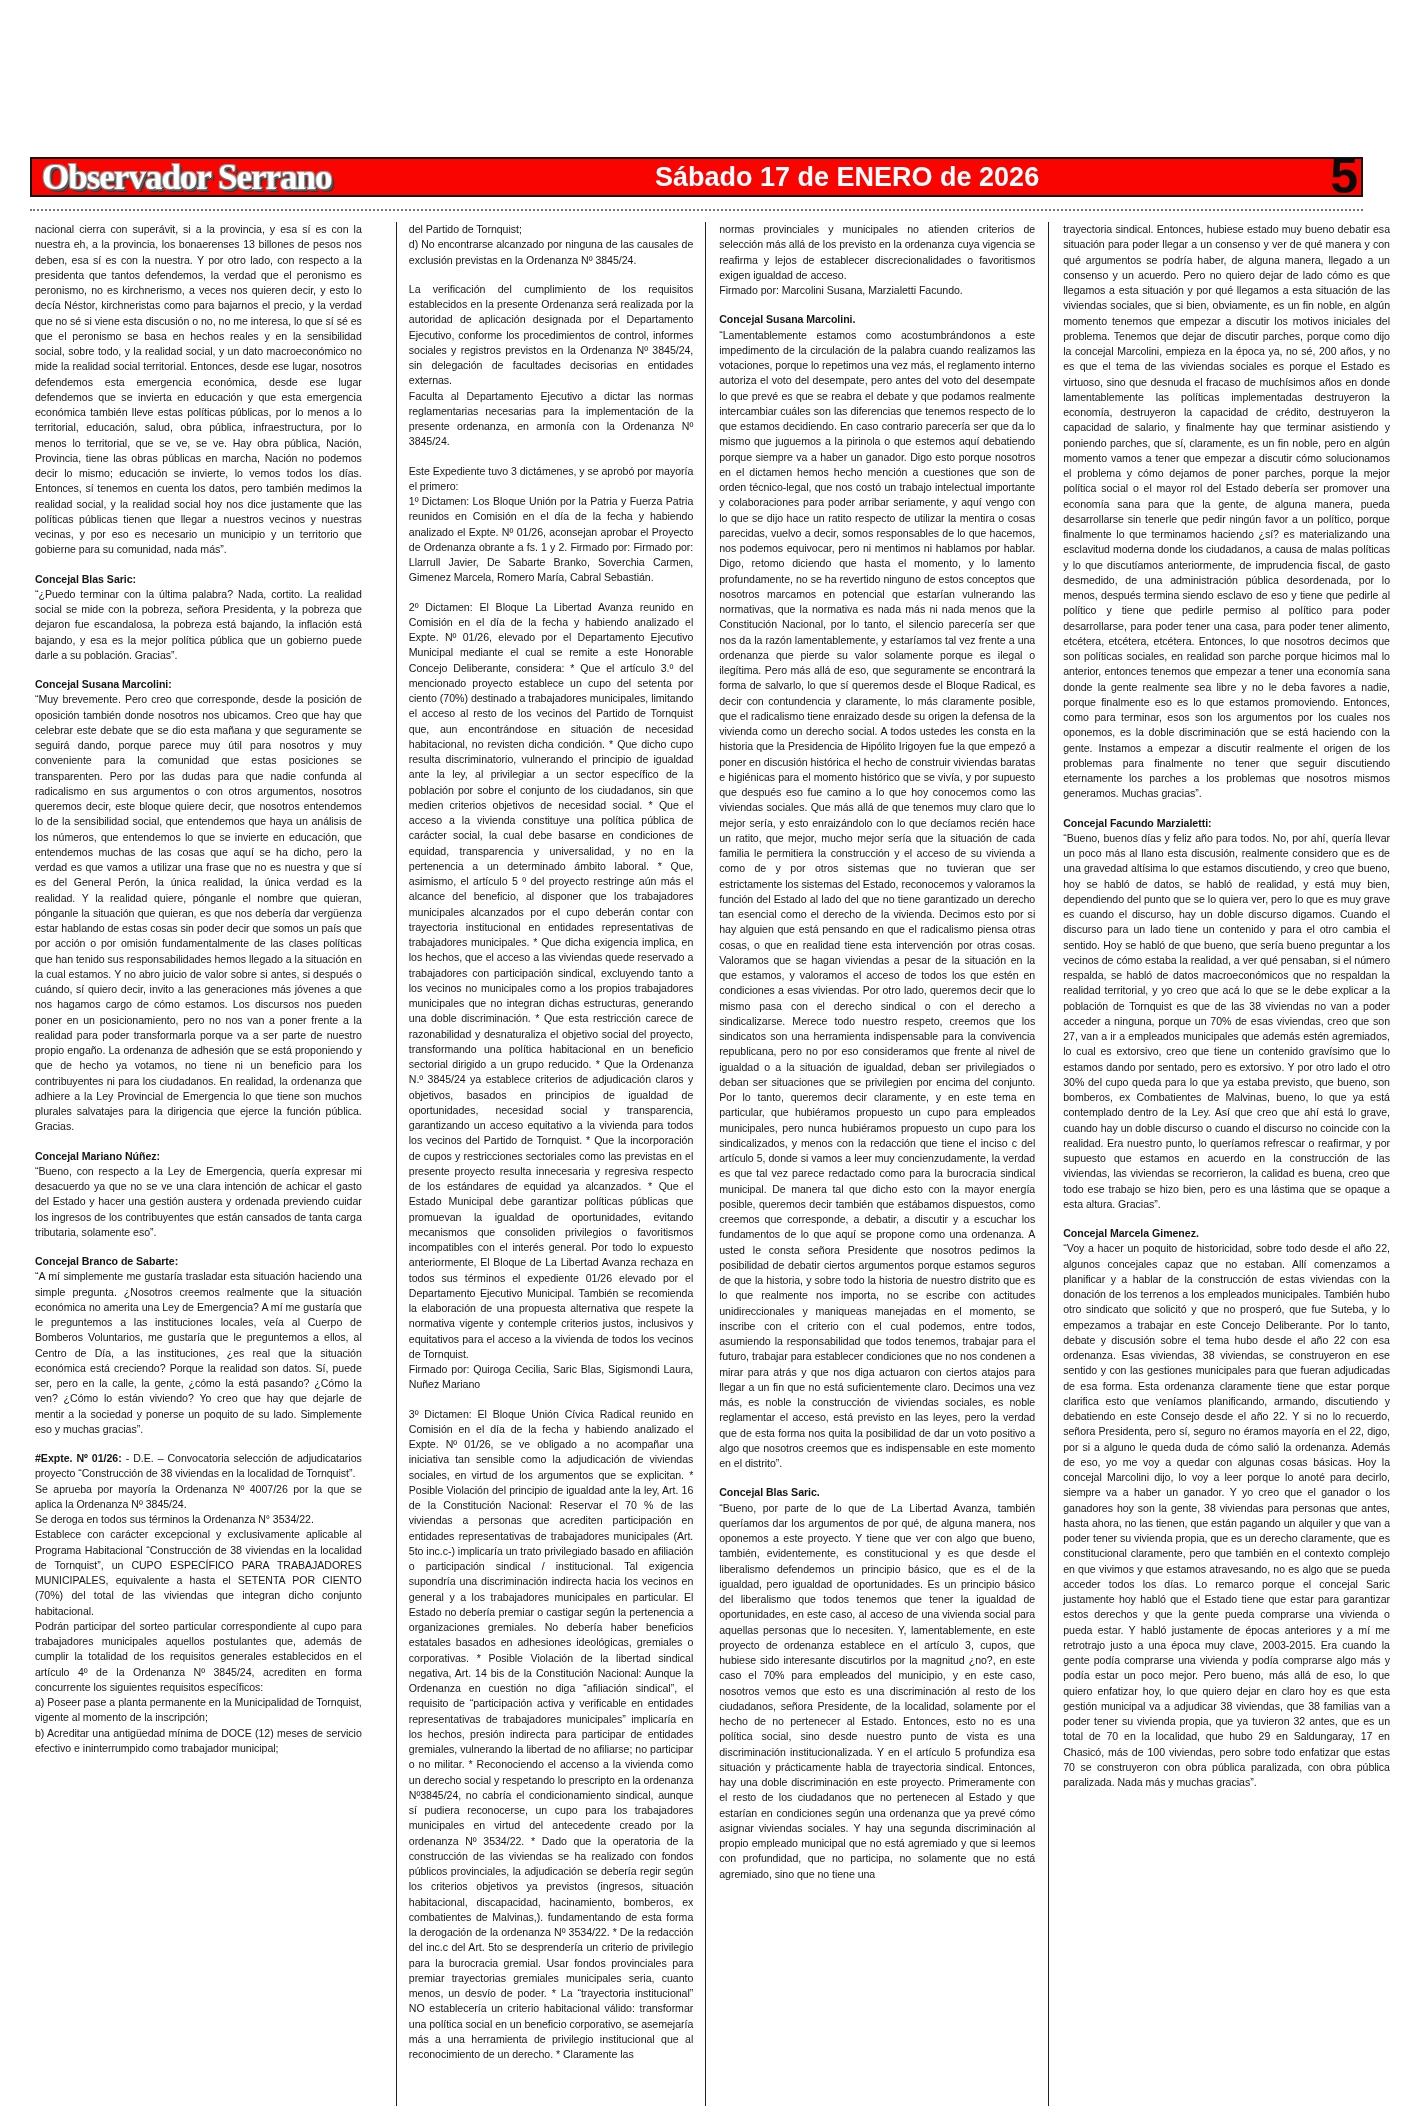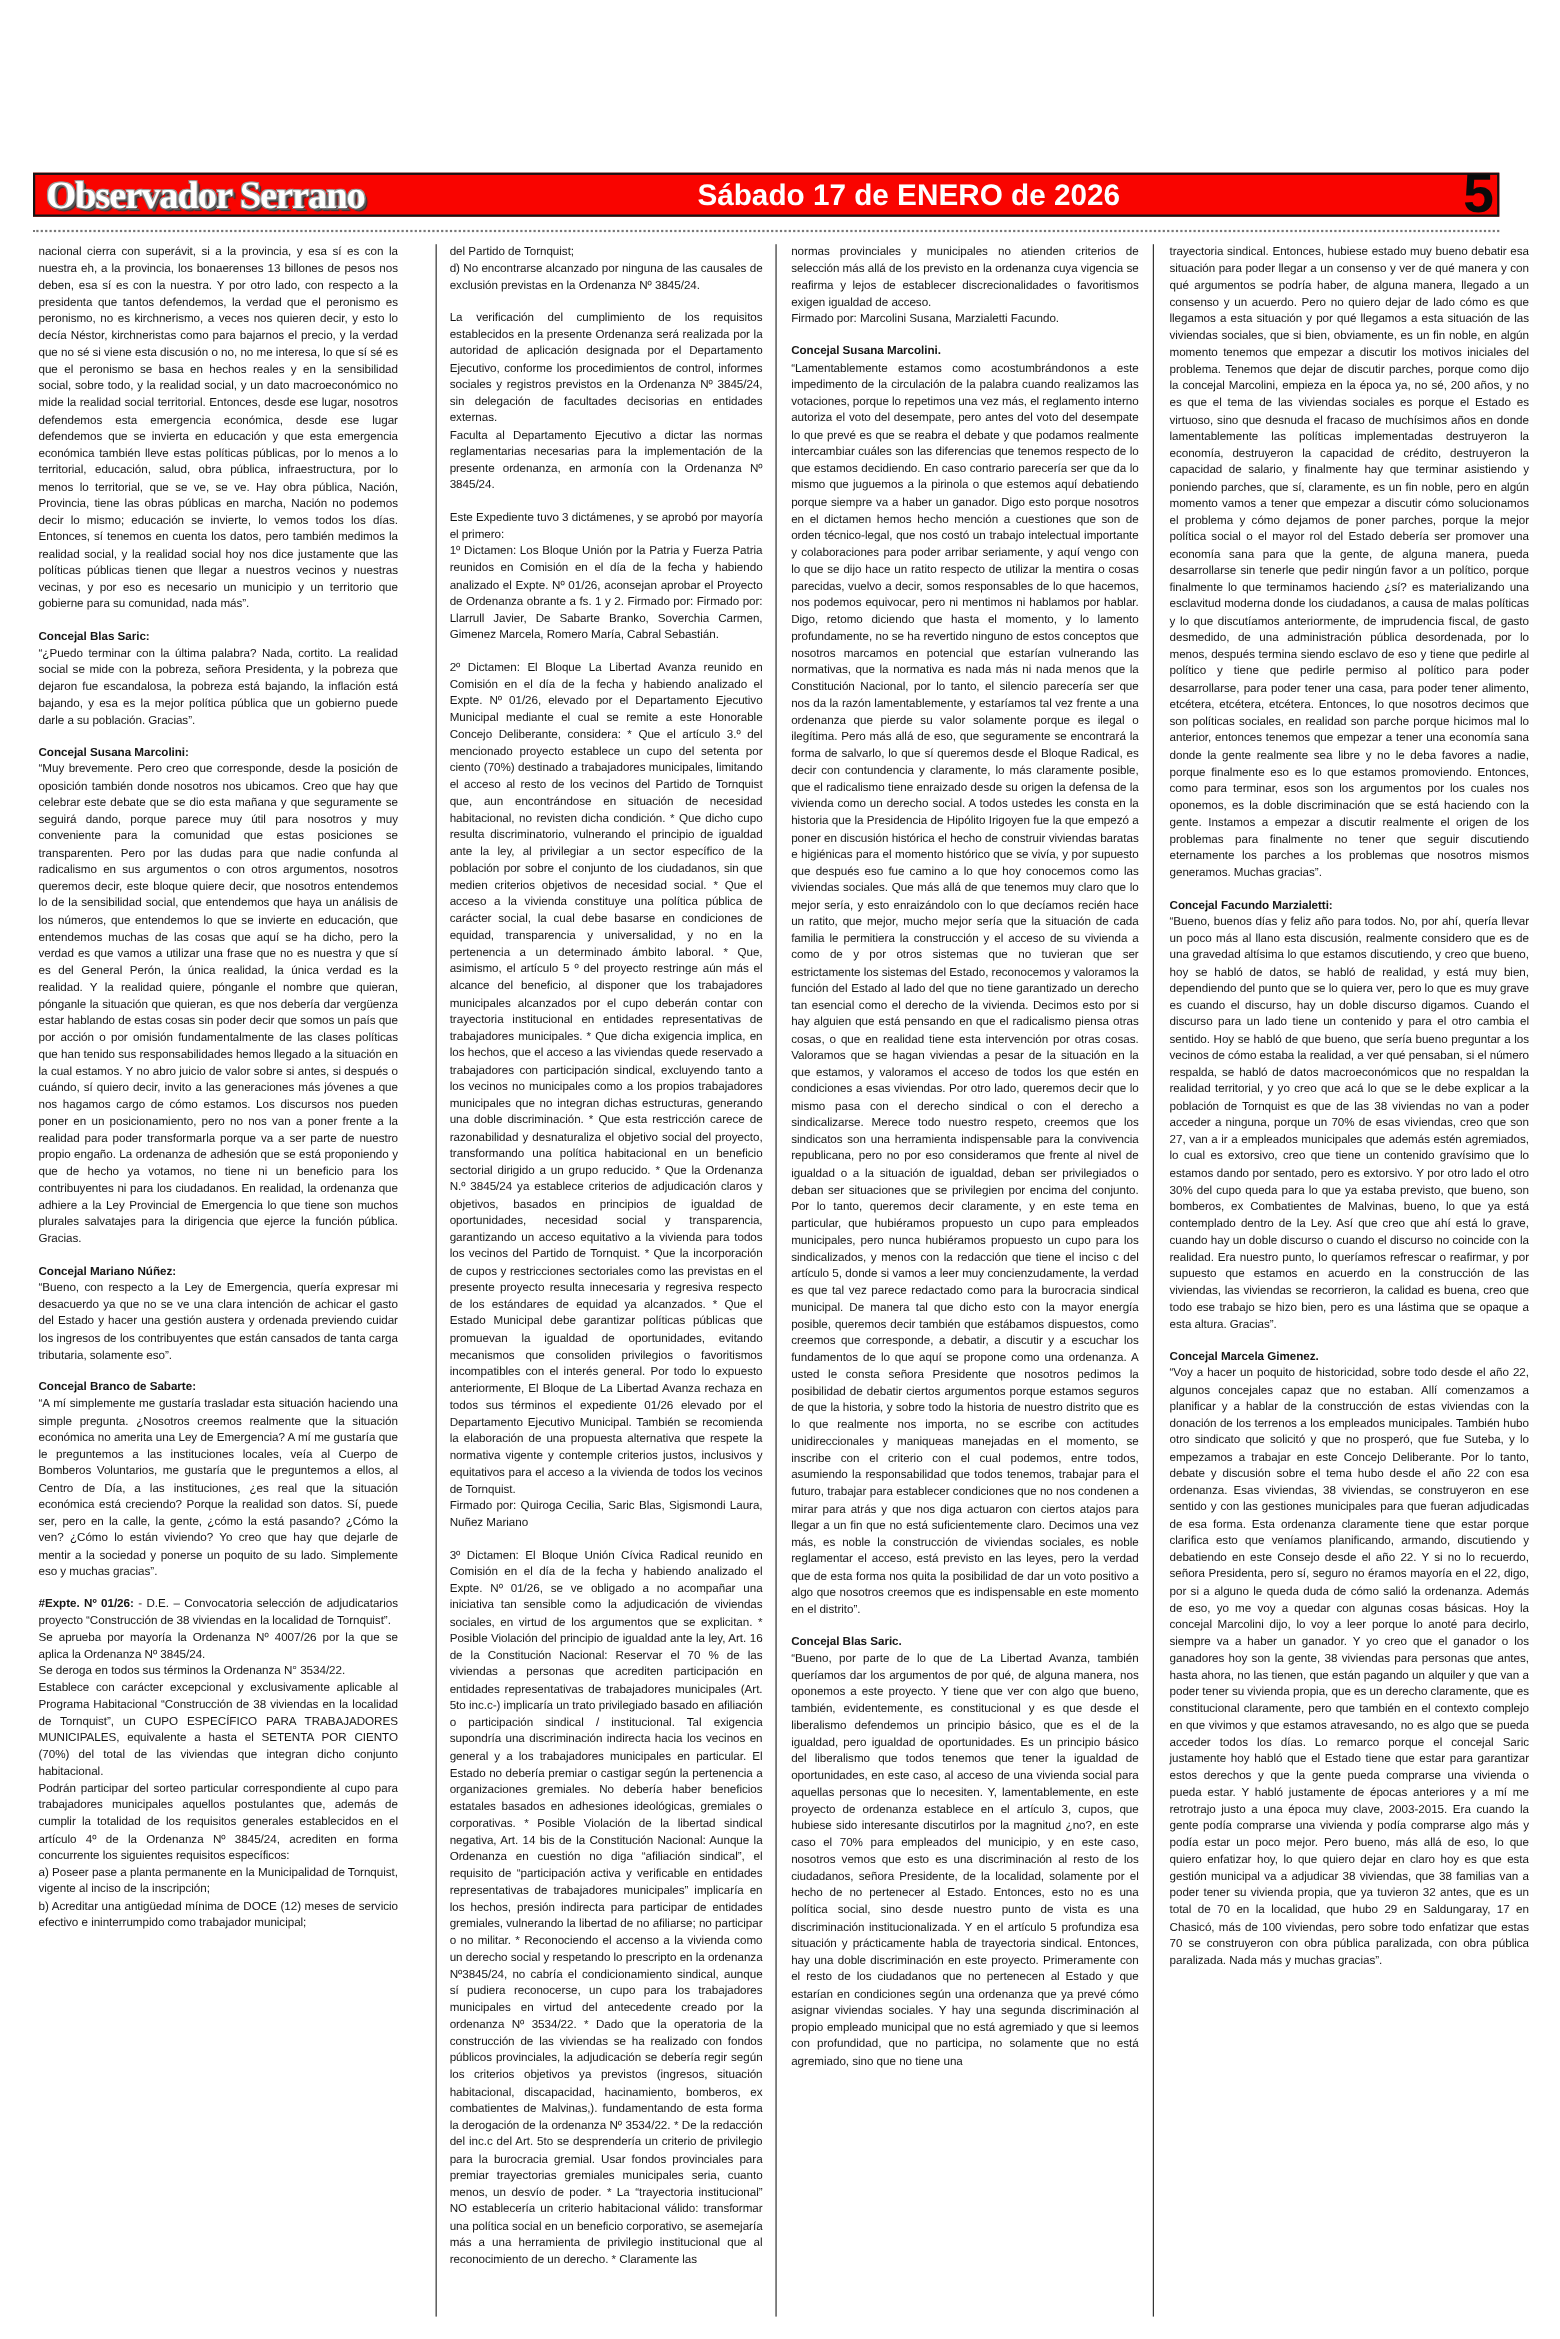--- a/index.html
+++ b/index.html
@@ -14,21 +14,21 @@
     display:flex;align-items:center;
   }
   .logo{
     margin-left:10px;
     font-family:"Liberation Serif",serif;
     font-size:35px;font-weight:bold;letter-spacing:-1px;
     color:#ffffff;white-space:nowrap;line-height:1;
     text-shadow:-1px -1px 0 #9a9a9a,1px -1px 0 #9a9a9a,-1px 1px 0 #777,2px 2px 0 #555,3px 3px 1px #333;
   }
   .edition-date{
-    position:absolute;left:602px;top:3px;
+    position:absolute;left:623px;top:3px;
     font-size:27px;font-weight:bold;color:#ffffff;line-height:30px;white-space:nowrap;
   }
   .page-number{
     position:absolute;right:3px;top:-8px;
     font-size:50px;font-weight:800;color:#0a0a0a;line-height:50px;
   }
   .header-rule{
     position:absolute;left:30px;top:209px;width:1333px;height:0;
     border-top:2px dotted #777;
   }
@@ -70,21 +70,21 @@
       <p class="p">“Muy brevemente. Pero creo que corresponde, desde la posición de oposición también donde nosotros nos ubicamos. Creo que hay que celebrar este debate que se dio esta mañana y que seguramente se seguirá dando, porque parece muy útil para nosotros y muy conveniente para la comunidad que estas posiciones se transparenten. Pero por las dudas para que nadie confunda al radicalismo en sus argumentos o con otros argumentos, nosotros queremos decir, este bloque quiere decir, que nosotros entendemos lo de la sensibilidad social, que entendemos que haya un análisis de los números, que entendemos lo que se invierte en educación, que entendemos muchas de las cosas que aquí se ha dicho, pero la verdad es que vamos a utilizar una frase que no es nuestra y que sí es del General Perón,  la única realidad, la única verdad es la realidad. Y la realidad quiere, pónganle el nombre que quieran, pónganle la situación que quieran, es que nos debería dar vergüenza estar hablando de estas cosas sin poder decir que somos un país que por acción o por omisión fundamentalmente de las clases políticas que han tenido sus responsabilidades hemos llegado a la situación en la cual estamos. Y no abro juicio de valor sobre si antes, si después o cuándo, sí quiero decir, invito a las generaciones más jóvenes a que nos hagamos cargo de cómo estamos. Los discursos nos pueden poner en un posicionamiento, pero no nos van a poner frente a la realidad para poder transformarla porque va a ser parte de nuestro propio engaño. La ordenanza de adhesión que se está proponiendo y que de hecho ya votamos, no tiene ni un beneficio para los contribuyentes ni para los ciudadanos. En realidad, la ordenanza que adhiere a la Ley Provincial de Emergencia lo que tiene son muchos plurales salvatajes para la dirigencia que ejerce la función pública. Gracias.</p>
       <h3>Concejal Mariano Núñez:</h3>
       <p class="p">“Bueno, con respecto a la Ley de Emergencia, quería expresar mi desacuerdo ya que no se ve una clara intención de achicar el gasto del Estado y hacer una gestión austera y ordenada previendo cuidar los ingresos de los contribuyentes que están cansados de tanta carga tributaria, solamente eso”.</p>
       <h3>Concejal Branco de Sabarte:</h3>
       <p class="p">“A mí simplemente me gustaría trasladar esta situación haciendo una simple pregunta. ¿Nosotros creemos realmente que la situación económica no amerita una Ley de Emergencia? A mí me gustaría que le preguntemos a las instituciones locales, veía al Cuerpo de Bomberos Voluntarios, me gustaría que le preguntemos a ellos, al Centro de Día, a las instituciones, ¿es real que la situación económica está creciendo? Porque la realidad son datos. Sí, puede ser, pero en la calle, la gente, ¿cómo la está pasando? ¿Cómo la ven? ¿Cómo lo están viviendo? Yo creo que hay que dejarle de mentir a la sociedad y ponerse un poquito de su lado. Simplemente eso y muchas gracias”.</p>
       <p class="pgap"><b>#Expte. Nº 01/26:</b> - D.E. – Convocatoria selección de adjudicatarios proyecto “Construcción de 38 viviendas en la localidad de Tornquist”.</p>
       <p class="p">Se aprueba por mayoría la Ordenanza Nº 4007/26 por la que se aplica la     Ordenanza Nº 3845/24.</p>
       <p class="p">Se deroga en todos sus términos la Ordenanza N° 3534/22.</p>
       <p class="p">Establece con carácter excepcional y exclusivamente aplicable al Programa Habitacional “Construcción de 38 viviendas en la localidad de Tornquist”, un CUPO ESPECÍFICO PARA TRABAJADORES MUNICIPALES, equivalente a hasta el SETENTA POR CIENTO (70%) del total de las viviendas que integran dicho conjunto habitacional.</p>
       <p class="p">Podrán participar del sorteo particular correspondiente al cupo para trabajadores municipales aquellos postulantes que, además de cumplir la totalidad de los requisitos generales establecidos en el artículo 4º de la Ordenanza Nº 3845/24, acrediten en forma concurrente los siguientes requisitos específicos:</p>
-      <p class="p">a)     Poseer pase a planta permanente en la Municipalidad de Tornquist, vigente al inciso de la inscripción;</p>
+      <p class="p">a)     Poseer pase a planta permanente en la Municipalidad de Tornquist, vigente al momento de la inscripción;</p>
       <p class="p">b)     Acreditar una antigüedad mínima de DOCE (12) meses de servicio efectivo e ininterrumpido como trabajador municipal;</p>
     </div>
     <div class="col col-2">
       <p class="p">del Partido de Tornquist;</p>
       <p class="p">d)     No encontrarse alcanzado por ninguna de las causales de exclusión previstas en la Ordenanza Nº 3845/24.</p>
       <p class="pgap">La verificación del cumplimiento de los requisitos establecidos en la presente Ordenanza será realizada por la autoridad de aplicación designada por el Departamento Ejecutivo, conforme los procedimientos de control, informes sociales y registros previstos en la Ordenanza Nº 3845/24, sin delegación de facultades decisorias en entidades externas.</p>
       <p class="p">Faculta al Departamento Ejecutivo a dictar las normas reglamentarias necesarias para la implementación de la presente ordenanza, en armonía con la Ordenanza Nº 3845/24.</p>
       <p class="pgap">Este Expediente tuvo 3 dictámenes, y se aprobó por mayoría el primero:</p>
       <p class="p">1º Dictamen: Los Bloque Unión por la Patria y Fuerza Patria reunidos en Comisión en el día de la fecha y habiendo analizado el Expte. Nº 01/26, aconsejan aprobar el Proyecto de Ordenanza obrante a fs. 1 y 2. Firmado por:      Firmado por: Llarrull Javier, De Sabarte Branko, Soverchia Carmen, Gimenez Marcela, Romero María, Cabral Sebastián.</p>
       <p class="pgap">2º Dictamen: El Bloque La Libertad Avanza reunido en Comisión en el día de la fecha y habiendo analizado el Expte. Nº 01/26, elevado por el Departamento Ejecutivo Municipal mediante el cual se remite a este Honorable Concejo Deliberante, considera: * Que el artículo 3.º del mencionado proyecto establece un cupo del setenta por ciento (70%) destinado a trabajadores municipales, limitando el acceso al resto de los vecinos del Partido de Tornquist que, aun encontrándose en situación de necesidad habitacional, no revisten dicha condición. * Que dicho cupo resulta discriminatorio, vulnerando el principio de igualdad ante la ley, al privilegiar a un sector específico de la población por sobre el conjunto de los ciudadanos, sin que medien criterios objetivos de necesidad social. * Que el acceso a la vivienda constituye una política pública de carácter social, la cual debe basarse en condiciones de equidad, transparencia y universalidad, y no en la pertenencia a un determinado ámbito laboral. * Que, asimismo, el artículo 5 º del proyecto restringe aún más el alcance del beneficio, al disponer que los trabajadores municipales alcanzados por el cupo deberán contar con trayectoria institucional en entidades representativas de trabajadores municipales. * Que dicha exigencia implica, en los hechos, que el acceso a las viviendas quede reservado a trabajadores con participación sindical, excluyendo tanto a los vecinos no municipales como a los propios trabajadores municipales que no integran dichas estructuras, generando una doble discriminación. * Que esta restricción carece de razonabilidad y desnaturaliza el objetivo social del proyecto, transformando una política habitacional en un beneficio sectorial dirigido a un grupo reducido. * Que la Ordenanza N.º 3845/24 ya establece criterios de adjudicación claros y objetivos, basados en principios de igualdad de oportunidades, necesidad social y transparencia, garantizando un acceso equitativo a la vivienda para todos los vecinos del Partido de Tornquist. * Que la incorporación de cupos y restricciones sectoriales como las previstas en el presente proyecto resulta innecesaria y regresiva respecto de los estándares de equidad ya alcanzados. * Que el Estado Municipal debe garantizar políticas públicas que promuevan la igualdad de oportunidades, evitando mecanismos que consoliden privilegios o favoritismos incompatibles con el interés general. Por todo lo expuesto anteriormente, El Bloque de La Libertad Avanza rechaza en todos sus términos el expediente 01/26 elevado por el Departamento Ejecutivo Municipal. También se recomienda la elaboración de una propuesta alternativa que respete la normativa vigente y contemple criterios justos, inclusivos y equitativos para el acceso a la vivienda de todos los vecinos de Tornquist.</p>

